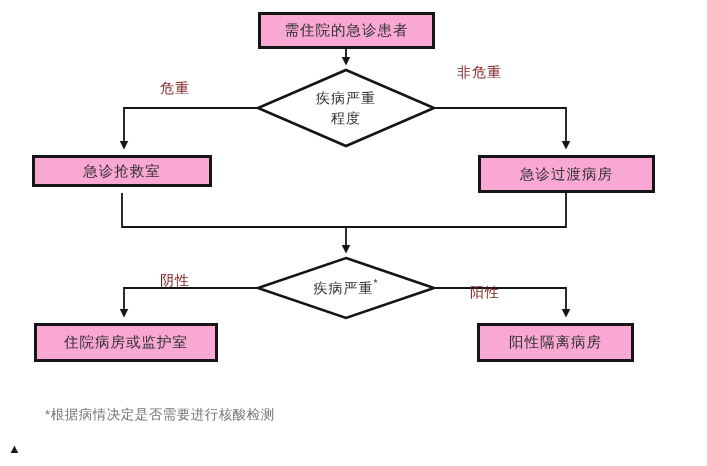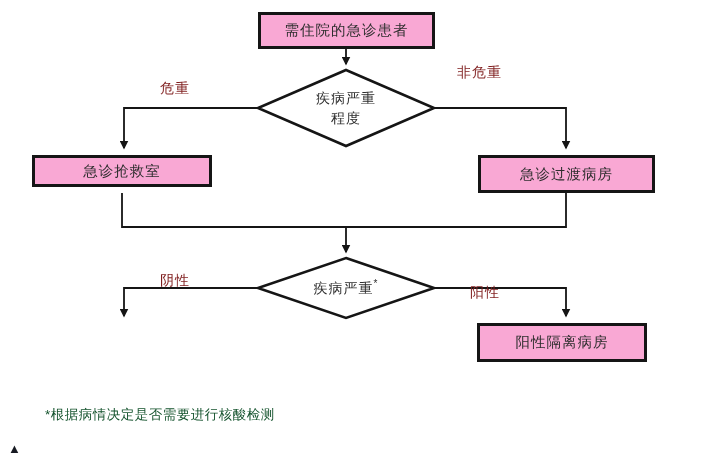--- a/index.html
+++ b/index.html
@@ -55,21 +55,21 @@
   }
   .asterisk {
     font-size: 10px;
     vertical-align: super;
     line-height: 0;
   }
   .footnote {
     position: absolute;
     left: 45px;
     top: 406px;
-    color: #14532d;
+    color: #737373;
     font-size: 13.5px;
     letter-spacing: 0.5px;
   }
   .caption {
     position: absolute;
     left: 8px;
     top: 441px;
     color: #171a22;
     font-size: 15px;
     font-weight: bold;
@@ -129,22 +129,23 @@
   <div class="diamond-label" style="left:258px; top:264px; width:176px; height:48px;">
     <span>
       <span>疾病严重</span><span class="asterisk">*</span>
     </span>
   </div>
 
   <div class="edge-label" style="left:160px; top:272px; width:70px;">阴性</div>
 
   <div class="edge-label" style="left:470px; top:260px; width:70px;margin-top:24px;">阳性</div>
 
+  <div class="node" style="left:34px; top:323px; width:184px; height:39px;">住院病房或监护室</div>
 
-  <div class="node" style="left:477px; top:323px; width:170px; height:39px;">阳性隔离病房</div>
+  <div class="node" style="left:477px; top:323px; width:157px; height:39px;">阳性隔离病房</div>
 
   <div class="footnote">*根据病情决定是否需要进行核酸检测</div>
 
   <div class="caption">
     <span class="marker">▲</span>
   </div>
 
 </div>
 
 </body></html>

